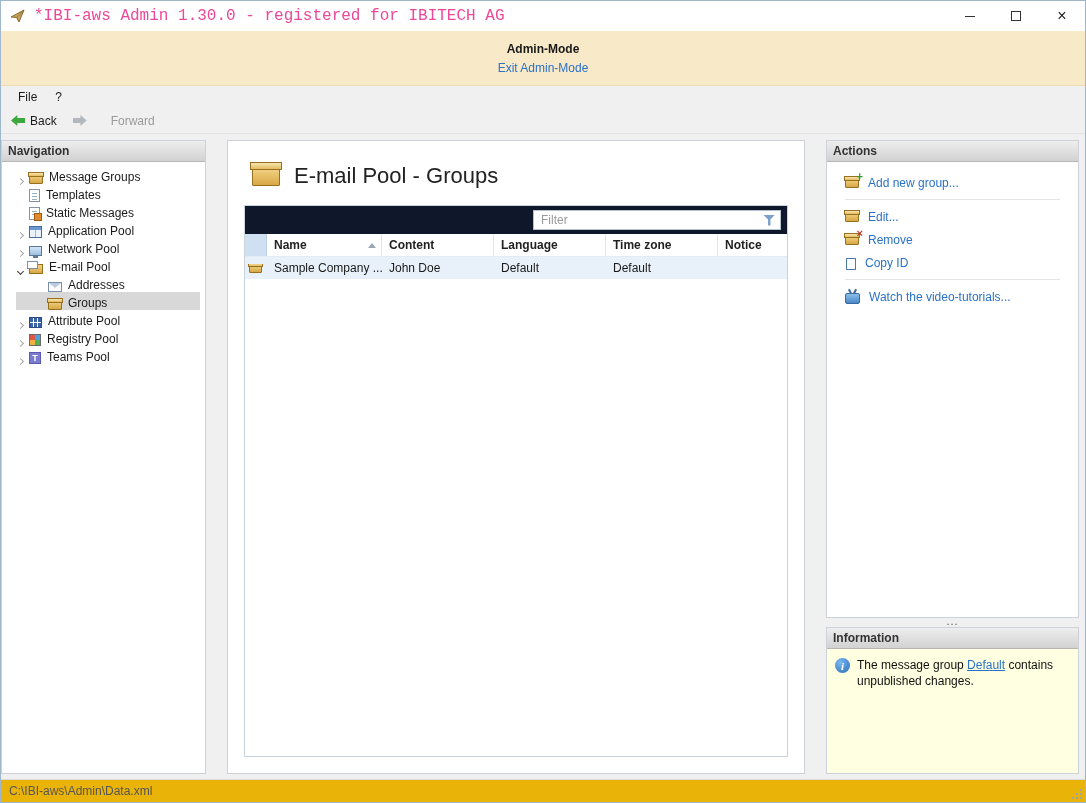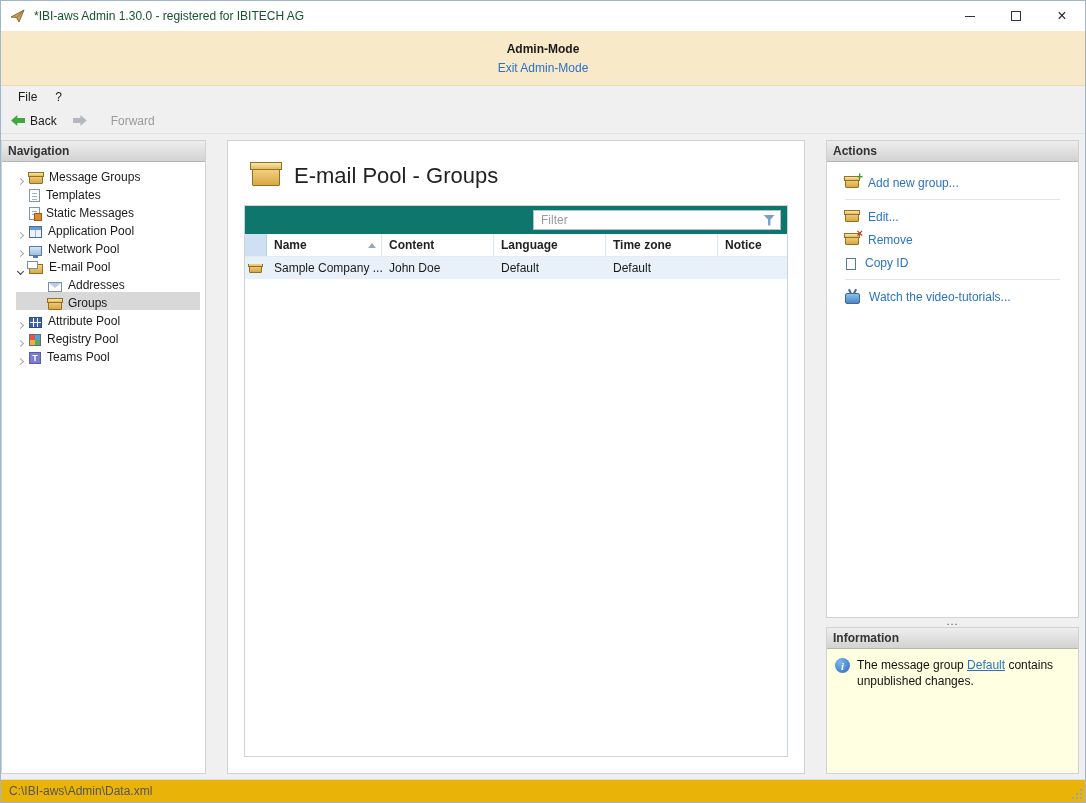--- a/index.html
+++ b/index.html
@@ -3,21 +3,21 @@
 <meta charset="utf-8">
 <style>
   * { box-sizing: border-box; margin: 0; padding: 0; }
   html,body { width:1086px; height:803px; overflow:hidden;
     font-family:"Liberation Sans", sans-serif; font-size:12px; color:#1a1a1a; background:#f0f0f0; }
   .window { width:1086px; height:803px; display:flex; flex-direction:column; border:1px solid #9fb6cc; background:#f0f0f0; }
 
   
   .titlebar { height:30px; background:#fff; display:flex; align-items:center; flex:0 0 auto; }
   .app-icon { margin-left:9px; display:flex; }
-  .title-text { margin-left:8px; font-size:12px; color:#14532d; }
+  .title-text { margin-left:8px; font-size:16px; color:#ec4899;font-family:Liberation Mono, monospace; }
   .controls { margin-left:auto; display:flex; height:100%; }
   .ctrl { width:46px; display:flex; align-items:center; justify-content:center; color:#222; }
   .glyph-min { width:10px; height:1px; background:#333; }
   .glyph-max { width:10px; height:10px; border:1px solid #333; }
   .glyph-close { font-size:16px; line-height:1; color:#222; }
 
   
   .banner { height:55px; background:#f8e9c9; border-bottom:1px solid #ecdcb4; display:flex; flex-direction:column; align-items:center; justify-content:center; gap:5px; flex:0 0 auto; }
   .banner-title { font-weight:bold; }
   .banner-link { color:#2a72c8; cursor:pointer; }
@@ -78,21 +78,21 @@
   .icon-tv::after { content:""; position:absolute; right:3px; top:-5px; width:2px; height:5px; background:#3a6aa0; transform:rotate(28deg); }
   .icon-info { width:15px; height:15px; border-radius:50%; background:radial-gradient(circle at 35% 30%, #7ab8f0, #2a6ab8); color:#fff; font-family:"Liberation Serif", serif; font-style:italic; font-weight:bold; font-size:11px; display:flex; align-items:center; justify-content:center; flex:0 0 auto; }
   .icon-info::after { content:"i"; }
   .icon-funnel { width:12px; height:11px; margin-right:5px; background:#7aa0c8; clip-path:polygon(0 0,100% 0,62% 45%,62% 100%,42% 100%,42% 45%); flex:0 0 auto; }
 
   
   .main-panel { flex:1; background:#fff; border:1px solid #cdd2d8; display:flex; flex-direction:column; padding:16px 16px 16px; min-width:0; }
   .main-title { display:flex; align-items:center; gap:14px; padding-left:8px; margin-top:6px; flex:0 0 auto; }
   .main-title-text { font-size:22px; color:#222; }
   .listview { margin-top:16px; flex:1; border:1px solid #c9d4df; display:flex; flex-direction:column; min-height:0; }
-  .filter-bar { height:28px; background:#0f766e; display:flex; align-items:center; justify-content:flex-end; padding-right:6px; flex:0 0 auto; }
+  .filter-bar { height:28px; background:#0f172a; display:flex; align-items:center; justify-content:flex-end; padding-right:6px; flex:0 0 auto; }
   .filter-wrap { width:248px; height:20px; background:#fff; border:1px solid #b4c2d0; display:flex; align-items:center; }
   .filter-input { border:none; outline:none; flex:1; min-width:0; padding:0 7px; font:inherit; color:#333; background:transparent; }
   .filter-input::placeholder { color:#9a9a9a; }
   .thead, .trow { display:grid; grid-template-columns:22px 115px 112px 112px 112px 1fr; }
   .thead { height:23px; background:#fff; border-bottom:1px solid #e2eaf2; flex:0 0 auto; }
   .th { display:flex; align-items:center; padding-left:7px; border-right:1px solid #dde7f1; color:#222; position:relative; font-weight:bold; font-size:12px; }
   .th-icon { background:#cfe0f2; border-right:1px solid #bccfe2; }
   .sort-asc { position:absolute; right:5px; top:9px; width:0; height:0; border-left:4px solid transparent; border-right:4px solid transparent; border-bottom:5px solid #98a8b8; }
   .trow { height:22px; background:#e8f1fa; align-items:center; flex:0 0 auto; }
   .td { padding-left:7px; white-space:nowrap; overflow:hidden; display:flex; align-items:center; }

